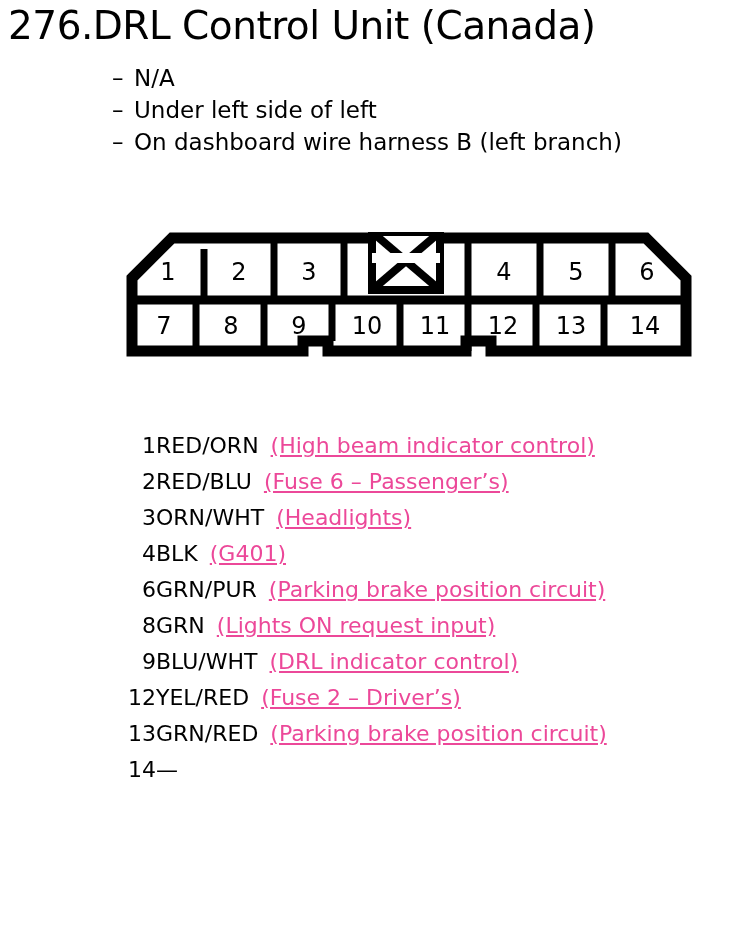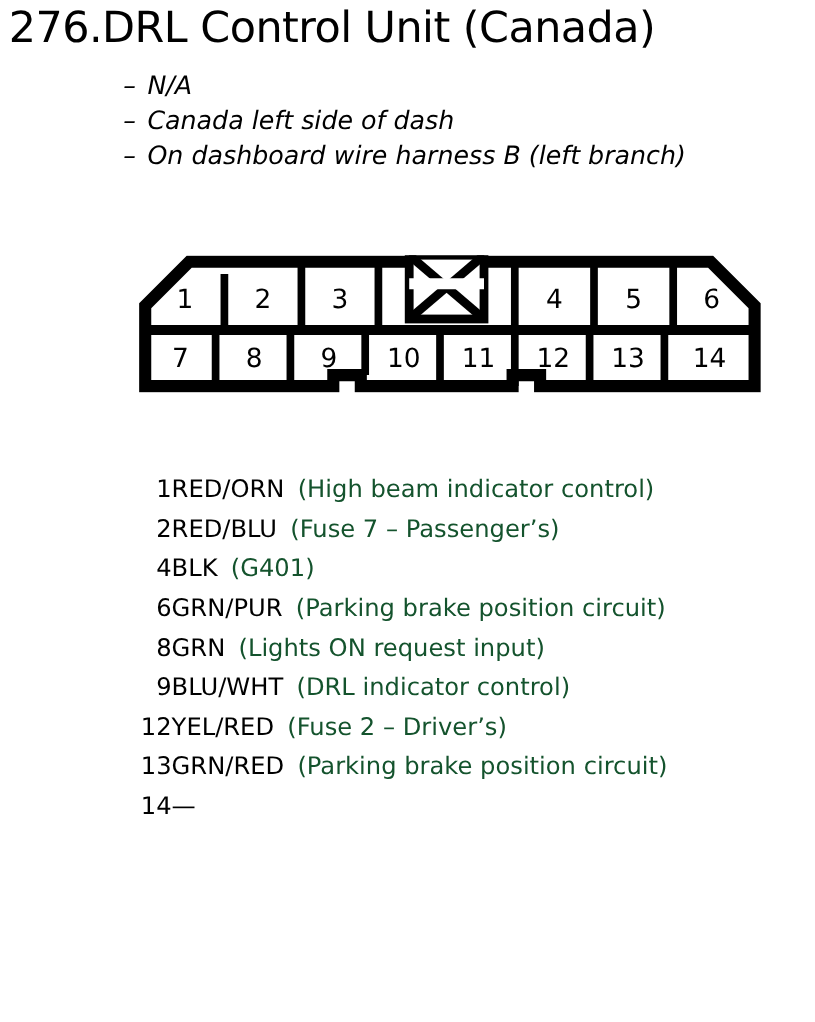--- a/index.html
+++ b/index.html
@@ -29,21 +29,20 @@
   }
   .bullets {
     position: absolute;
     left: 112px;
     top: 62px;
     font-size: 23px;
     line-height: 32px;
   }
   .bullet {
     white-space: nowrap;
-    font-style: italic;
   }
   .bullet .dash { display: inline-block; width: 22px; }
 
   
   .connector {
     position: absolute;
     left: 126px;
     top: 232px;
     width: 566px;
     height: 125px;
@@ -71,34 +70,35 @@
   .pin-no {
     display: inline-block;
     width: 36px;
     text-align: right;
   }
   .pin-wire {
     display: inline-block;
     padding-left: 0px;
   }
   .pin-desc {
-    color: #14532d;
+    color: #ec4899;
     padding-left: 12px;
+    text-decoration: underline;
   }
 </style>
 </head>
 <body>
 
 <div class="page">
 
   <div class="title">276.DRL Control Unit (Canada)</div>
 
   <div class="bullets">
     <div class="bullet"><span class="dash">–</span><span>N/A</span></div>
-    <div class="bullet"><span class="dash">–</span><span>Canada left side of dash</span></div>
+    <div class="bullet"><span class="dash">–</span><span>Under left side of left</span></div>
     <div class="bullet"><span class="dash">–</span><span>On dashboard wire harness B (left branch)</span></div>
   </div>
 
   <div class="connector">
     <svg class="conn-svg" width="566" height="125" viewBox="0 0 566 125" xmlns="http://www.w3.org/2000/svg">
 
       <path d="M6 46 L46 6 L520 6 L560 46 L560 119 L365 119 L365 109 L340 109 L340 119 L202 119 L202 109 L177 109 L177 119 L6 119 Z" fill="#ffffff" stroke="#000000" stroke-width="11" stroke-linejoin="miter"></path>
 
       <line x1="6" y1="68" x2="560" y2="68" stroke="#000000" stroke-width="9"></line>
 
@@ -136,21 +136,22 @@
       <text class="conn-num" x="241" y="102">10</text>
       <text class="conn-num" x="309" y="102">11</text>
       <text class="conn-num" x="377" y="102">12</text>
       <text class="conn-num" x="445" y="102">13</text>
       <text class="conn-num" x="519" y="102">14</text>
     </svg>
   </div>
 
   <div class="pinlist">
     <div class="pinrow"><span class="pin-no">1</span><span class="pin-wire">RED/ORN</span><span class="pin-desc">(High beam indicator control)</span></div>
-    <div class="pinrow"><span class="pin-no">2</span><span class="pin-wire">RED/BLU</span><span class="pin-desc">(Fuse 7 – Passenger’s)</span></div>
+    <div class="pinrow"><span class="pin-no">2</span><span class="pin-wire">RED/BLU</span><span class="pin-desc">(Fuse 6 – Passenger’s)</span></div>
+    <div class="pinrow"><span class="pin-no">3</span><span class="pin-wire">ORN/WHT</span><span class="pin-desc">(Headlights)</span></div>
     <div class="pinrow"><span class="pin-no">4</span><span class="pin-wire">BLK</span><span class="pin-desc">(G401)</span></div>
     <div class="pinrow"><span class="pin-no">6</span><span class="pin-wire">GRN/PUR</span><span class="pin-desc">(Parking brake position circuit)</span></div>
     <div class="pinrow"><span class="pin-no">8</span><span class="pin-wire">GRN</span><span class="pin-desc">(Lights ON request input)</span></div>
     <div class="pinrow"><span class="pin-no">9</span><span class="pin-wire">BLU/WHT</span><span class="pin-desc">(DRL indicator control)</span></div>
     <div class="pinrow"><span class="pin-no">12</span><span class="pin-wire">YEL/RED</span><span class="pin-desc">(Fuse 2 – Driver’s)</span></div>
     <div class="pinrow"><span class="pin-no">13</span><span class="pin-wire">GRN/RED</span><span class="pin-desc">(Parking brake position circuit)</span></div>
     <div class="pinrow"><span class="pin-no">14</span><span class="pin-wire">—</span><span class="pin-desc"></span></div>
   </div>
 
 </div>

